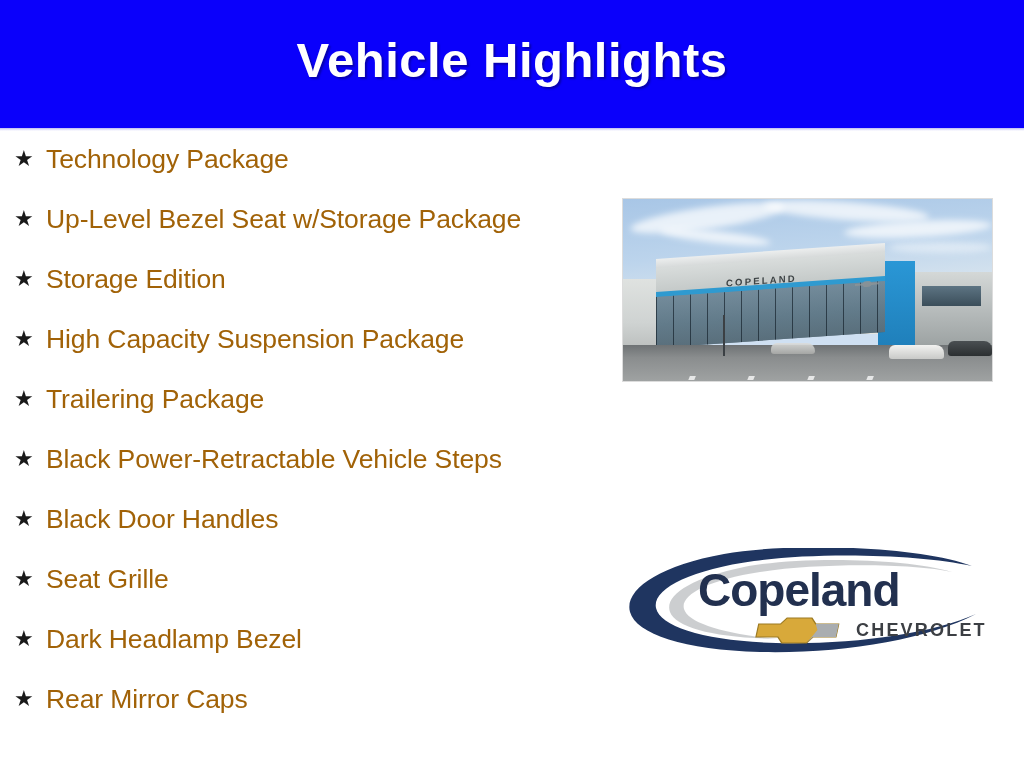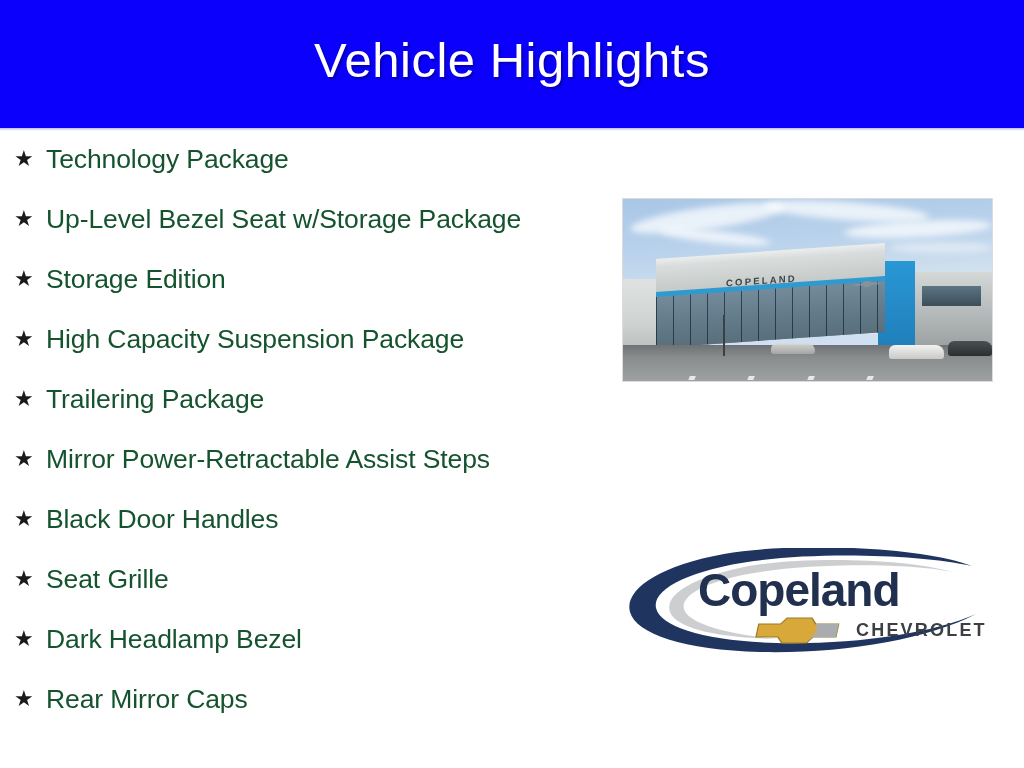--- a/index.html
+++ b/index.html
@@ -33,21 +33,21 @@
     box-sizing: border-box;
   }
   .header-title {
     position: absolute;
     left: 0;
     right: 0;
     top: 34px;
     text-align: center;
     color: #ffffff;
     font-family: "Liberation Sans", sans-serif;
-    font-weight: normal;
+    font-weight: bold;
     font-size: 49px;
     letter-spacing: 0.5px;
     line-height: 1.1;
     text-shadow: 2px 2px 2px rgba(0,0,0,0.30);
     white-space: nowrap;
   }
   .banner-underline {
     position: absolute;
     left: 0;
     top: 128px;
@@ -78,21 +78,21 @@
     font-size: 22px;
     line-height: 38px;
     color: #1a1a1a;
     text-align: left;
     padding-left: 2px;
   }
   .highlight-text {
     flex: 1 1 auto;
     font-size: 26.5px;
     line-height: 38px;
-    color: #14532d;
+    color: #a16207;
     font-family: "Liberation Sans", sans-serif;
     letter-spacing: -0.1px;
   }
 
   
   .dealer-photo {
     position: absolute;
     left: 622px;
     top: 198px;
     width: 371px;
@@ -262,21 +262,21 @@
     <li class="highlight-item">
       <span class="bullet-star">★</span>
       <span class="highlight-text">High Capacity Suspension Package</span>
     </li>
     <li class="highlight-item">
       <span class="bullet-star">★</span>
       <span class="highlight-text">Trailering Package</span>
     </li>
     <li class="highlight-item">
       <span class="bullet-star">★</span>
-      <span class="highlight-text">Mirror Power-Retractable Assist Steps</span>
+      <span class="highlight-text">Black Power-Retractable Vehicle Steps</span>
     </li>
     <li class="highlight-item">
       <span class="bullet-star">★</span>
       <span class="highlight-text">Black Door Handles</span>
     </li>
     <li class="highlight-item">
       <span class="bullet-star">★</span>
       <span class="highlight-text">Seat Grille</span>
     </li>
     <li class="highlight-item">

